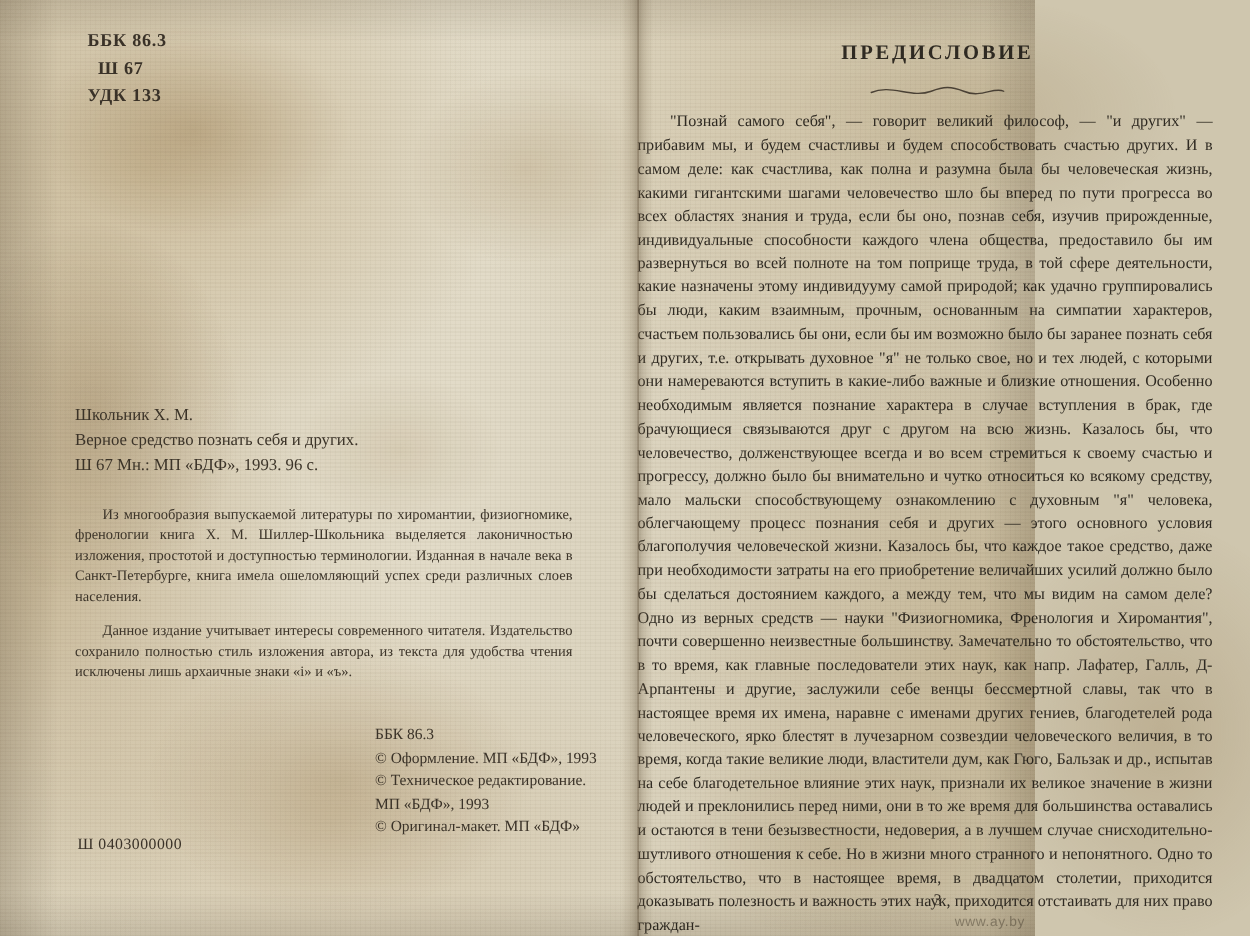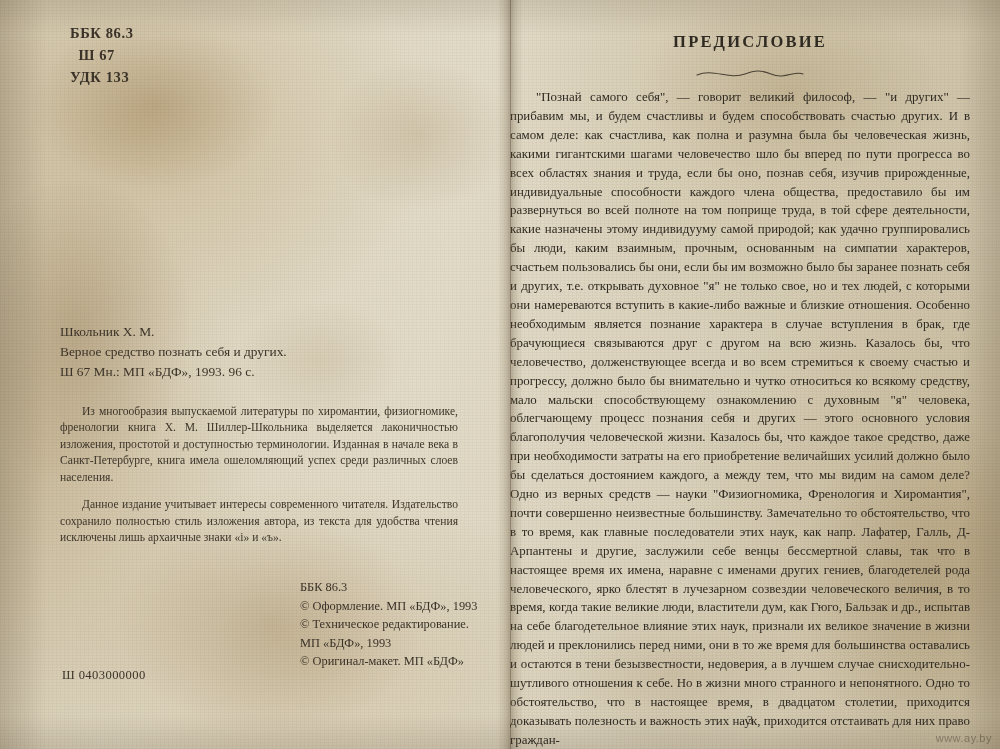--- a/index.html
+++ b/index.html
@@ -8,29 +8,30 @@
   }
   body {
     width: 1000px;
     height: 749px;
     overflow: hidden;
     font-family: "Liberation Serif", serif;
     background: #cfc6ae;
   }
   .page {
     position: relative;
-    width: 1000px;
+    width: 792px;
     height: 749px;
     background:
       radial-gradient(ellipse 420px 300px at 14% 18%, rgba(186,160,112,0.40), rgba(186,160,112,0) 70%),
       radial-gradient(ellipse 300px 420px at 4% 62%, rgba(176,150,104,0.38), rgba(176,150,104,0) 72%),
       radial-gradient(ellipse 360px 260px at 32% 88%, rgba(182,156,110,0.30), rgba(182,156,110,0) 70%),
       radial-gradient(ellipse 420px 360px at 78% 12%, rgba(190,170,128,0.28), rgba(190,170,128,0) 70%),
       radial-gradient(ellipse 380px 420px at 96% 70%, rgba(176,152,108,0.34), rgba(176,152,108,0) 72%),
       linear-gradient(100deg, #d6cdb6 0%, #ded6c1 22%, #e2dbc8 44%, #dbd3be 62%, #d3cab2 82%, #cbc1a7 100%);
+    padding-left: 36px;
   }
   
   .grain {
     position: absolute;
     inset: 0;
     background-image:
       repeating-linear-gradient(0deg, rgba(120,100,70,0.045) 0px, rgba(120,100,70,0.045) 1px, rgba(255,255,255,0) 1px, rgba(255,255,255,0) 3px),
       repeating-linear-gradient(90deg, rgba(120,100,70,0.035) 0px, rgba(120,100,70,0.035) 1px, rgba(255,255,255,0) 1px, rgba(255,255,255,0) 4px);
     pointer-events: none;
     mix-blend-mode: multiply;

